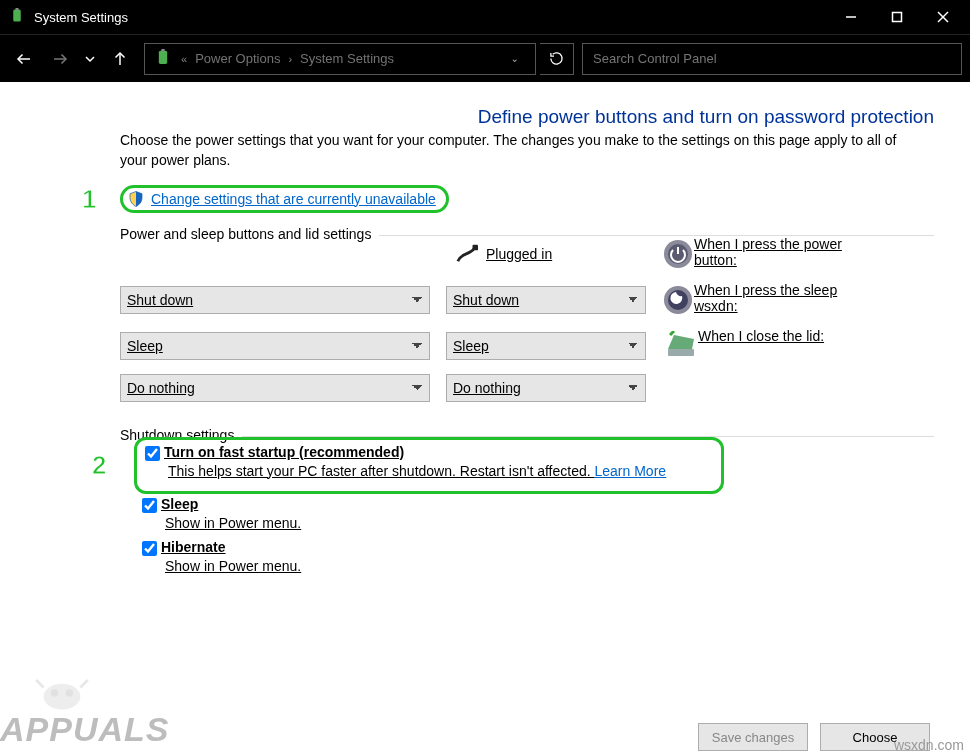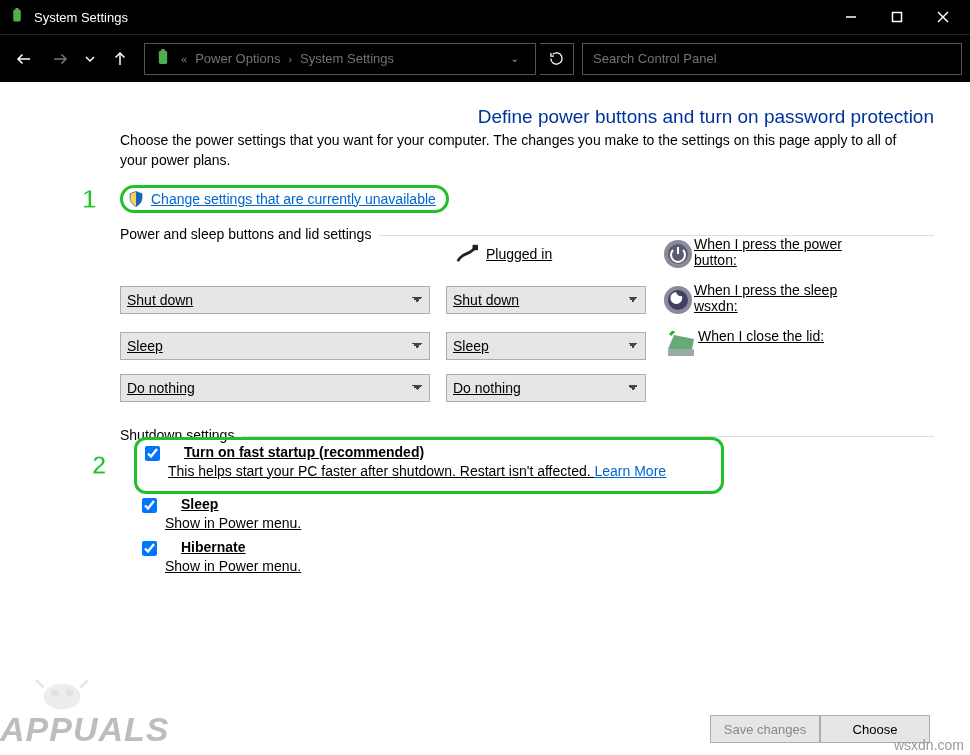--- a/index.html
+++ b/index.html
@@ -142,30 +142,30 @@
     border:1px solid #adadad;
     font-size:14px;
     padding:0 6px;
     appearance:none;
     background-image: linear-gradient(45deg,transparent 50%,#444 50%),linear-gradient(135deg,#444 50%,transparent 50%);
     background-position: right 12px center, right 7px center;
     background-size:5px 5px,5px 5px;
     background-repeat:no-repeat;
   }
   .shutdown-items { padding:2px 0 0 4px; }
-  .chk-row { display:flex; align-items:flex-start; gap:24px; margin-bottom:2px;}
+  .chk-row { display:flex; align-items:flex-start; gap:4px; margin-bottom:2px;}
   .chk-row input[type=checkbox]{ width:15px; height:15px; margin-top:2px; }
   .chk-title { font-weight:600; font-size:14px;}
   .chk-sub { font-size:14px; margin-left:23px; margin-bottom:8px;}
   .footer-btns {
     position:absolute;
     right:40px;
-    bottom:12px;
+    bottom:4px;
     display:flex;
-    gap:0;
+    gap:12px;
     align-items:flex-end;
   }
   .footer-btns button {
     width:110px; height:28px;
     background:#e6e6e6;
     border:1px solid #adadad;
     font-size:13px;
   }
   .footer-btns button.disabled { color:#888; }
   .watermark-appuals {

